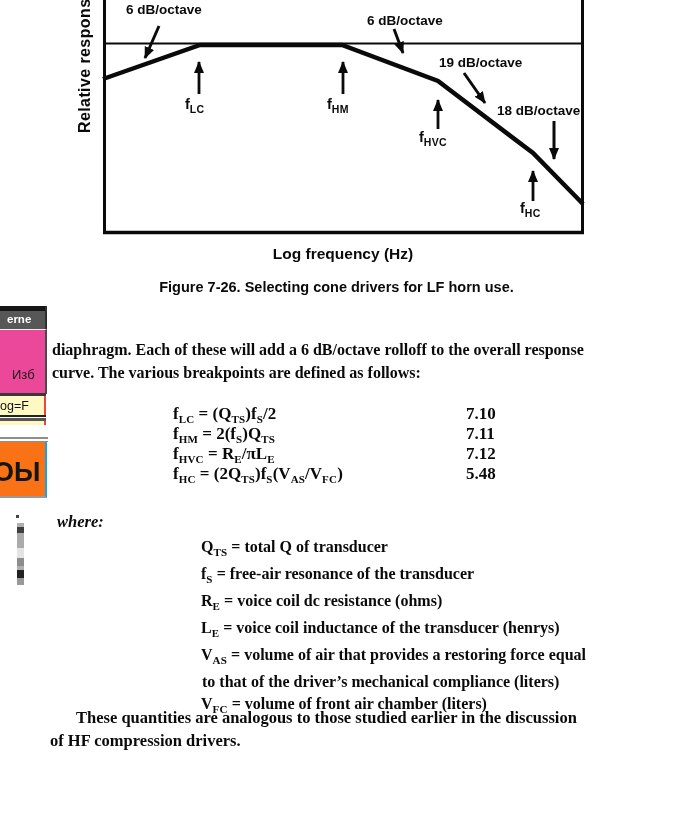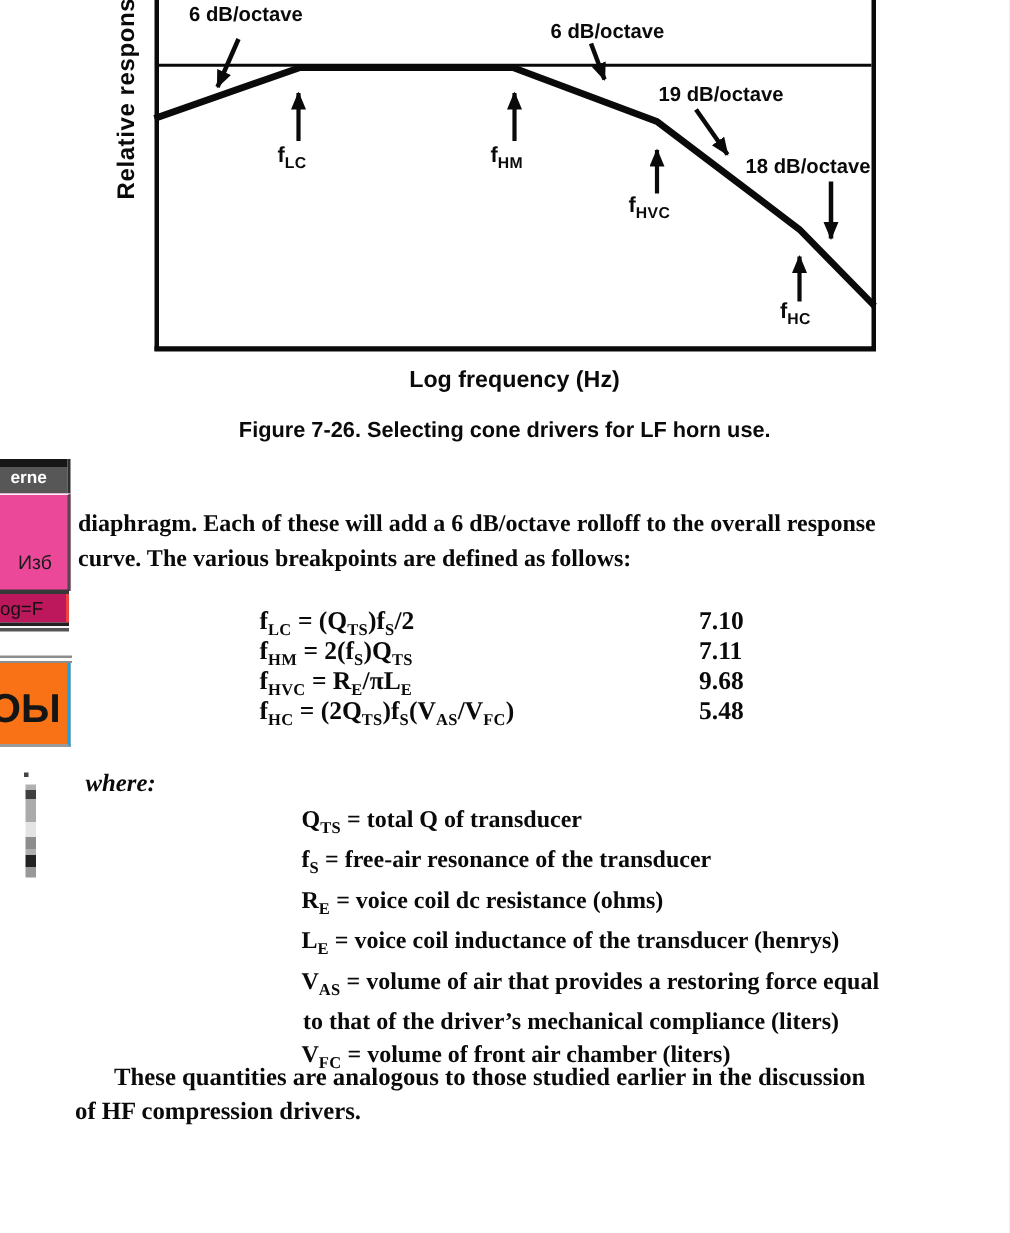--- a/index.html
+++ b/index.html
@@ -12,21 +12,21 @@
   .art-titlebar{top:306px;width:45px;height:23px;
     background:linear-gradient(180deg,#161616 0,#161616 5px,#575757 5px,#575757 100%);
     border-right:2px solid #2e2e2e;}
   .art-titlebar span{position:absolute;left:7px;top:7px;
     font:bold 11.5px "Liberation Sans",sans-serif;color:#fff;white-space:nowrap;}
   .art-toolbar{top:329px;width:45px;height:64px;background:#ec4899;
     border-top:1px solid #f2f2f2;border-right:2px solid #4a4a4a;}
   .art-toolbar span{position:absolute;left:12px;top:37px;
     font:13px "Liberation Sans",sans-serif;color:#1a1a1a;white-space:nowrap;}
   .art-darkline{top:393px;width:46px;height:3px;background:#383838;}
-  .art-addr{top:396px;width:44px;height:19px;background:#be185d;border-right:2px solid #ef4444;}
+  .art-addr{top:396px;width:44px;height:29px;background:#fef9c3;border-right:2px solid #ef4444;}
   .art-addr span{position:absolute;left:0;top:3px;
     font:12.5px "Liberation Sans",sans-serif;color:#111;white-space:nowrap;}
   .art-dbl{top:415px;width:46px;height:6px;
     background:linear-gradient(180deg,#222 0,#222 2px,#f8f8f8 2px,#f8f8f8 3.5px,#555 3.5px,#555 6px);}
   .art-grayline{top:437px;width:48px;height:5px;
     background:linear-gradient(180deg,#8d8d8d 0,#8d8d8d 1.5px,#fdfdfd 1.5px,#fdfdfd 3.5px,#8d8d8d 3.5px,#8d8d8d 5px);}
   .art-panel{top:442px;width:45px;height:54px;background:#f97316;
     border-right:2px solid #0ea5e9;border-bottom:2px solid #9a9a9a;overflow:hidden;}
   .art-panel span{position:absolute;left:-7px;top:15px;
     font:bold 27px "Liberation Sans",sans-serif;color:#151515;white-space:nowrap;}
@@ -137,21 +137,21 @@
     <div class="eq-row">
       <span><span>f</span><span class="sub">LC</span><span> = (Q</span><span class="sub">TS</span><span>)f</span><span class="sub">S</span><span>/2</span></span>
       <span class="eq-num">7.10</span>
     </div>
     <div class="eq-row">
       <span><span>f</span><span class="sub">HM</span><span> = 2(f</span><span class="sub">S</span><span>)Q</span><span class="sub">TS</span></span>
       <span class="eq-num">7.11</span>
     </div>
     <div class="eq-row">
       <span><span>f</span><span class="sub">HVC</span><span> = R</span><span class="sub">E</span><span>/πL</span><span class="sub">E</span></span>
-      <span class="eq-num">9.68</span>
+      <span class="eq-num">7.12</span>
     </div>
     <div class="eq-row">
       <span><span>f</span><span class="sub">HC</span><span> = (2Q</span><span class="sub">TS</span><span>)f</span><span class="sub">S</span><span>(V</span><span class="sub">AS</span><span>/V</span><span class="sub">FC</span><span>)</span></span>
       <span class="eq-num">5.48</span>
     </div>
   </div>
 
   <div class="where">where:</div>
 
   <div class="defs">

